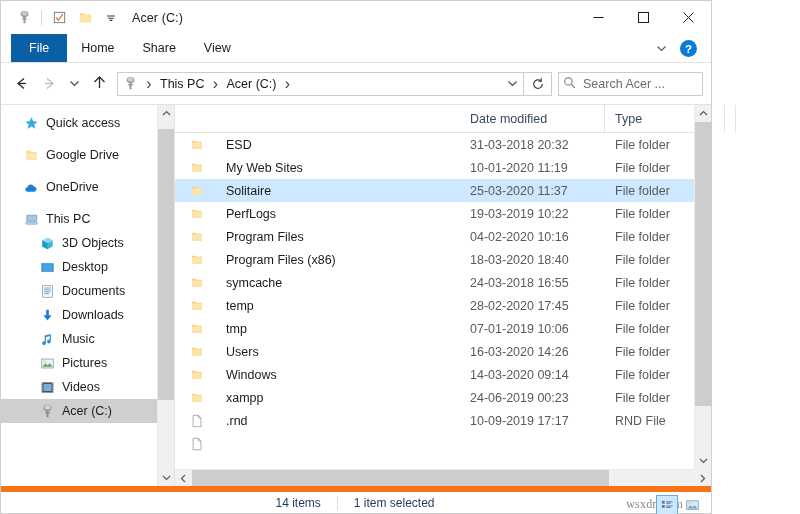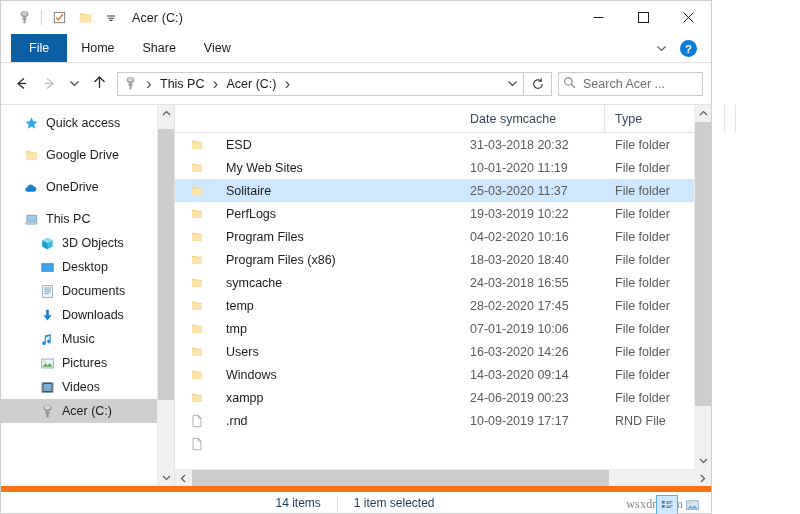--- a/index.html
+++ b/index.html
@@ -582,21 +582,21 @@
       <div class="colhdr">
         <div class="col c-name">
           <span>Name</span>
           <span class="sort-arrow">
             <svg width="9" height="6" viewBox="0 0 9 6">
                 <path d="M1 5L4.5 1.4 8 5" fill="none" stroke="#5a5a5a" stroke-width="1.1"></path>
               </svg>
           </span>
         </div>
         <div class="col c-date">
-          <span>Date symcache</span>
+          <span>Date modified</span>
         </div>
         <div class="col c-type">
           <span>Type</span>
         </div>
         <div class="col c-size">
           <span>Si</span>
         </div>
       </div>
 
       <div class="rows">

